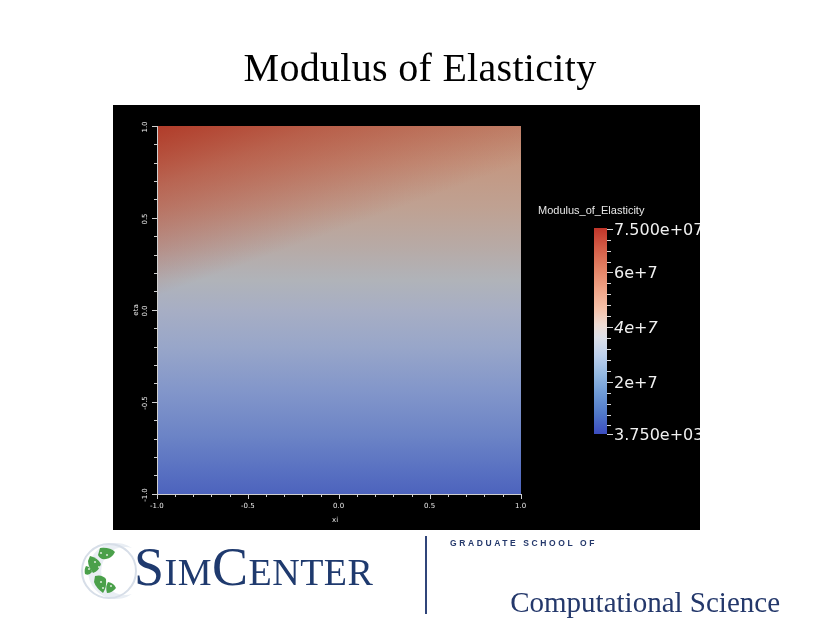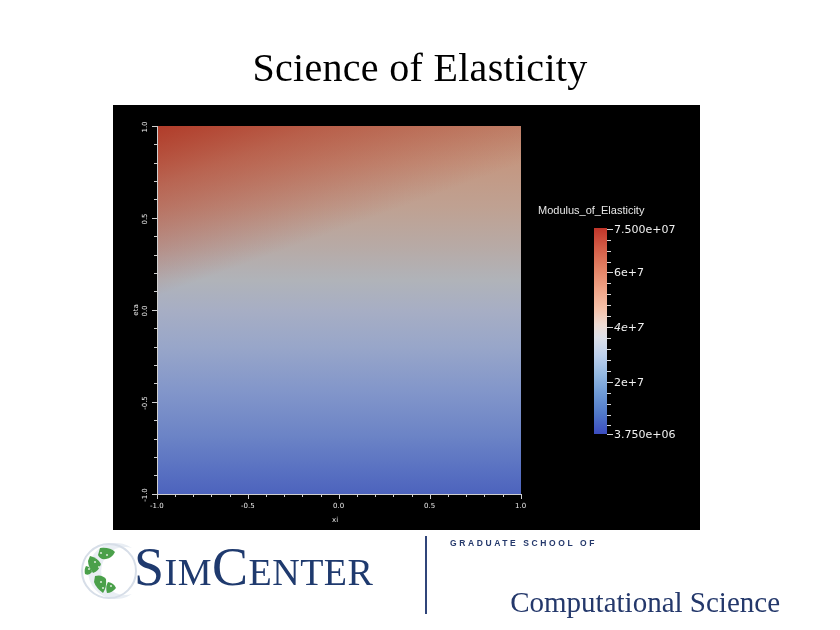--- a/index.html
+++ b/index.html
@@ -139,21 +139,21 @@
     background: #d8d8d8;
     width: 4px;
     height: 1px;
     left: 494px;
   }
   .cb-tick.major { width: 6px; }
   .cb-label {
     position: absolute;
     left: 501px;
     color: #f0f0f0;
-    font-size: 11px;
+    font-size: 16px;
     font-family: "DejaVu Sans", sans-serif;
     white-space: nowrap;
     transform: translateY(-50%);
   }
 
   
   #footer-logo {
     position: absolute;
     left: 78px;
     top: 532px;
@@ -210,21 +210,21 @@
     white-space: nowrap;
   }
   .logo-line {
     font-size: 29px;
     white-space: nowrap;
   }
 </style>
 </head>
 <body>
 
-<div id="slide-title">Science of Elasticity</div>
+<div id="slide-title">Modulus of Elasticity</div>
 
 <div id="viz-panel">
 
   <div id="plot-field">
     <div id="plot-gradient"></div>
   </div>
 
   <div class="axis-line" style="left:44px; top:389px; width:365px; height:1px;"></div>
 
   <div class="axis-line" style="left:44px; top:21px; width:1px; height:369px;"></div>
@@ -311,21 +311,21 @@
   <div class="cb-tick" style="top:288px;"></div>
   <div class="cb-tick" style="top:299px;"></div>
   <div class="cb-tick" style="top:310px;"></div>
   <div class="cb-tick" style="top:320px;"></div>
   <div class="cb-tick major" style="top:329px;"></div>
 
   <div class="cb-label" style="top:124px;">7.500e+07</div>
   <div class="cb-label" style="top:167px;">6e+7</div>
   <div class="cb-label" style="top:222px;font-style:italic;">4e+7</div>
   <div class="cb-label" style="top:277px;">2e+7</div>
-  <div class="cb-label" style="top:329px;">3.750e+06</div>
+  <div class="cb-label" style="top:329px;">3.750e+03</div>
 </div>
 
 <div id="footer-logo">
 
   <span id="logo-globe">
     <svg width="66" height="66" viewBox="0 0 66 66">
       <path d="M54 10 A28 28 0 1 0 54 56 A24 24 0 1 1 54 10 Z" fill="#e9eef4"></path>
       <circle cx="31" cy="33" r="27" fill="none" stroke="#d7dee8" stroke-width="2"></circle>
       <g fill="#4aa04a">
         <path d="M22 10 q10 -1 15 4 q-3 6 -9 7 q-6 1 -8 -4 z"></path>

